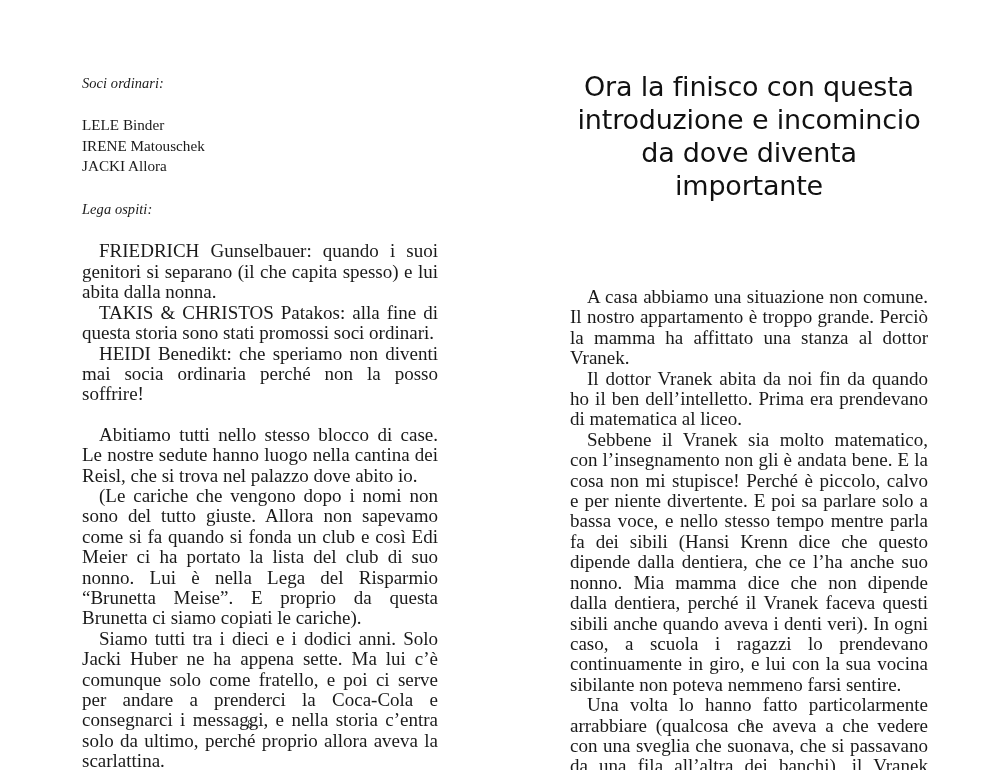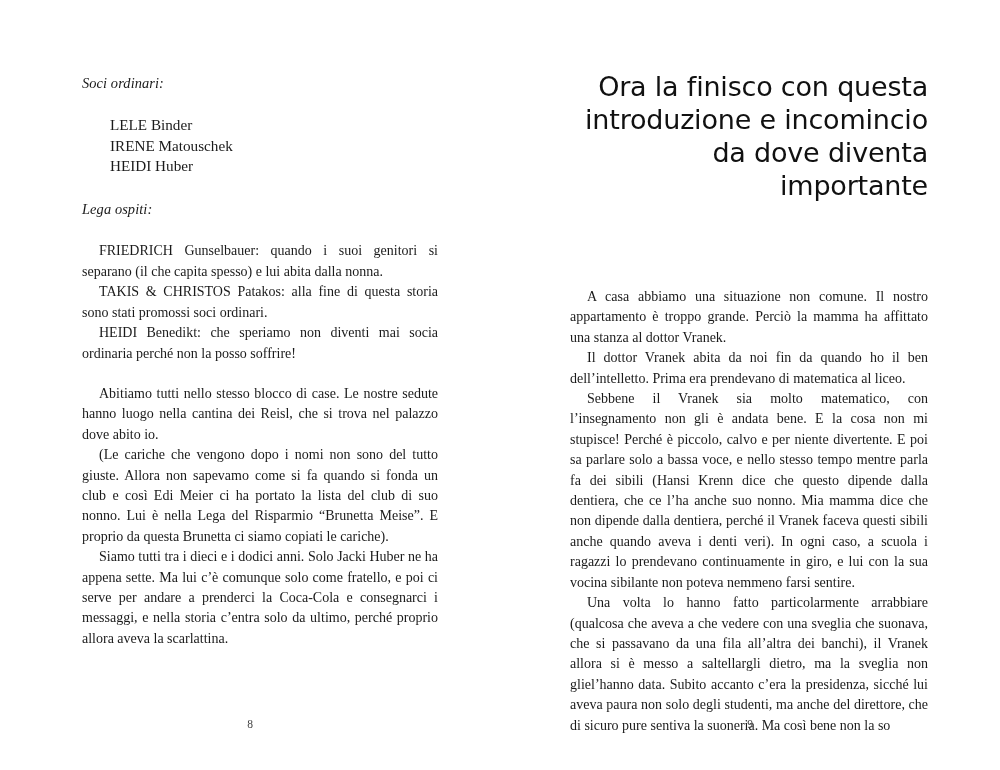--- a/index.html
+++ b/index.html
@@ -55,43 +55,42 @@
 
   .name-list {
     margin: 0;
     padding: 0;
     list-style: none;
   }
   .name-list li {
     font-size: 15.2px;
     line-height: 20.2px;
     white-space: nowrap;
-    margin-left: 28px;
   }
 
   p.body {
     margin: 0;
-    font-size: 14px;
+    font-size: 19px;
     line-height: 20.4px;
     text-align: justify;
     text-justify: inter-word;
     text-indent: 17px;
     hyphens: none;
   }
   .gap-md  { height: 22px; }
   .gap-lg  { height: 24px; }
   .gap-par { height: 20px; }
 
   
   .chapter-title {
     font-family: "DejaVu Sans", "Liberation Sans", sans-serif;
     font-weight: 400;
     font-size: 27px;
     line-height: 33px;
-    text-align: right;
+    text-align: center;
     margin: 0;
     color: #111111;
     letter-spacing: -0.2px;
   }
 
   
   .folio {
     position: absolute;
     bottom: 0;
     left: 0;
@@ -111,21 +110,21 @@
   <div class="page page-left">
     <div class="col" style="top:74px;">
 
       <p class="label-italic">Soci ordinari:</p>
 
       <div class="gap-md"></div>
 
       <ul class="name-list">
         <li>LELE Binder</li>
         <li>IRENE Matouschek</li>
-        <li>HEIDI Huber</li>
+        <li>JACKI Allora</li>
       </ul>
 
       <div class="gap-lg"></div>
 
       <p class="label-italic">Lega ospiti:</p>
 
       <div class="gap-md"></div>
 
       <p class="body">FRIEDRICH Gunselbauer: quando i suoi genitori si separano (il che capita spesso) e lui abita dalla nonna.</p>
       <p class="body">TAKIS &amp; CHRISTOS Patakos: alla fine di questa storia sono stati promossi soci ordinari.</p>

